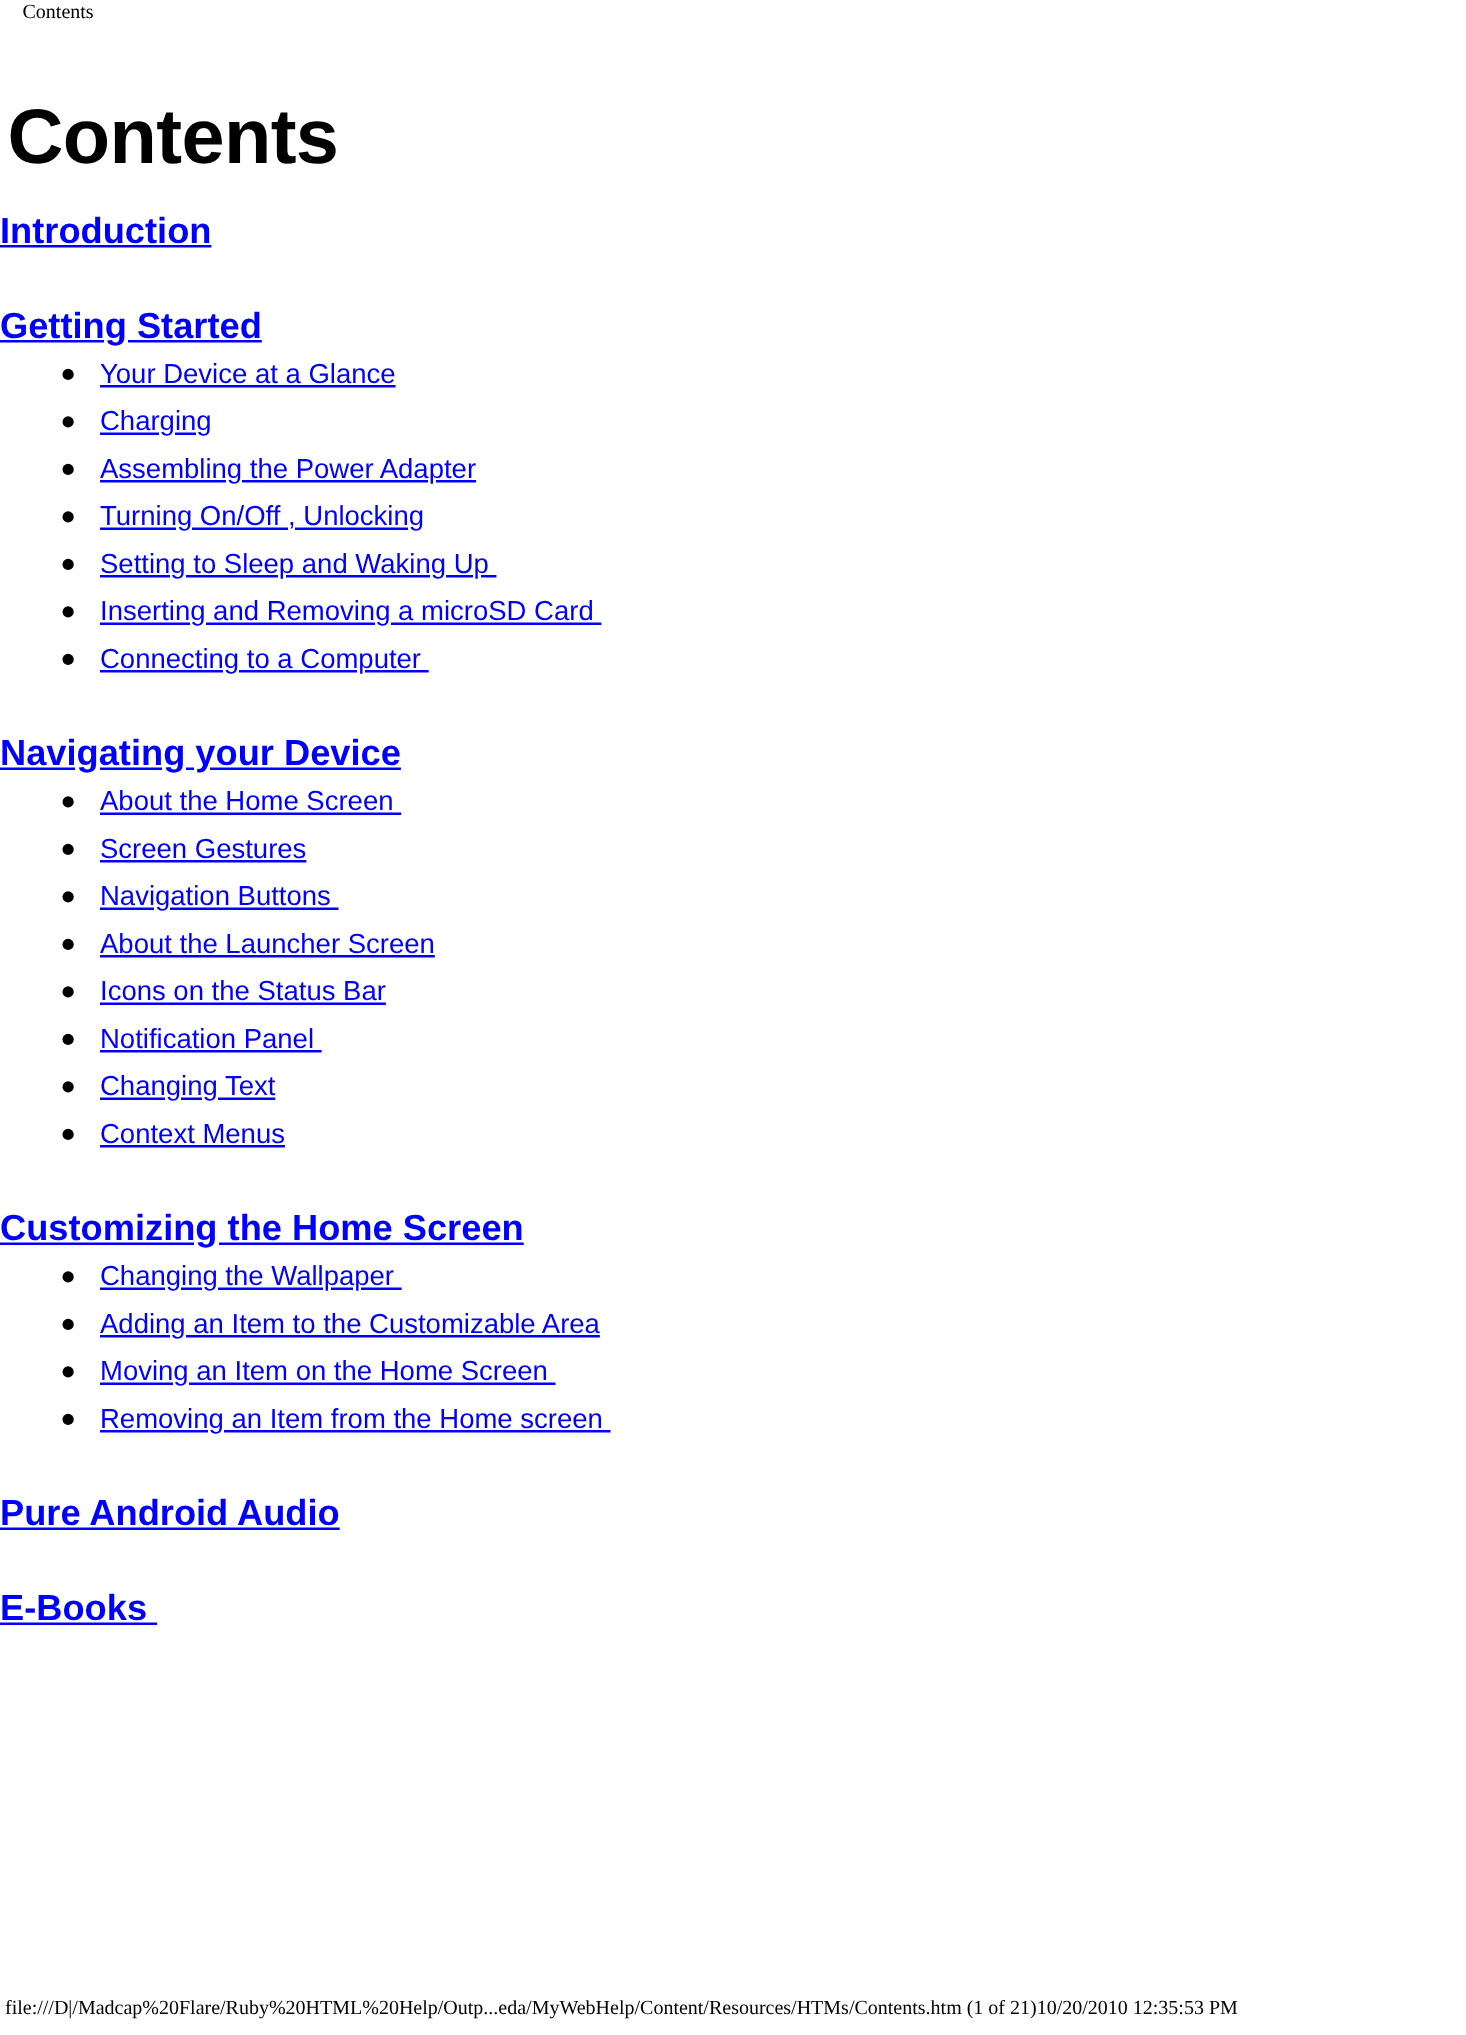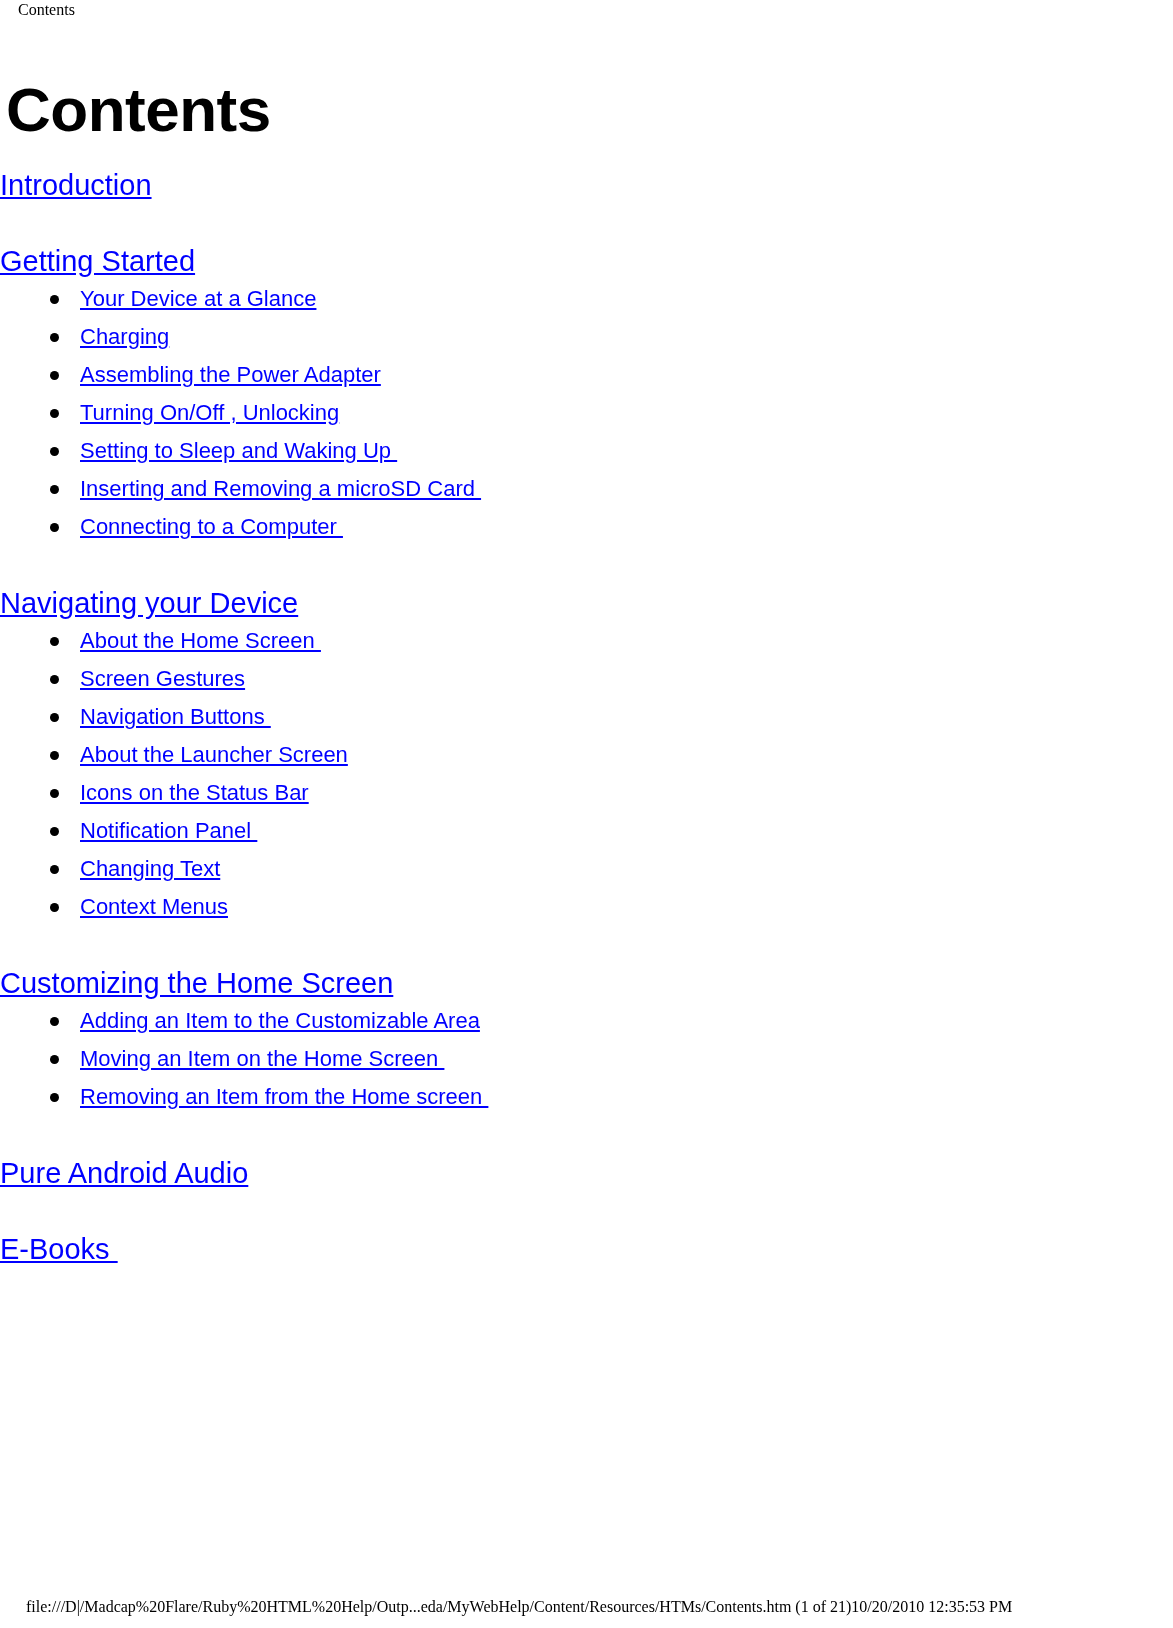--- a/index.html
+++ b/index.html
@@ -52,21 +52,21 @@
   .section {
     margin: 0;
     padding: 0;
   }
 
   .section-heading {
     margin: 0;
     padding: 0;
     font-size: 29px;
     line-height: 38px;
-    font-weight: normal;
+    font-weight: bold;
     white-space: pre;
   }
 
   a.toc-link {
     color: #0000ff;
     text-decoration: underline;
     white-space: pre;
   }
 
   ul.toc-list {
@@ -97,21 +97,21 @@
     display: block;
   }
 
   
   .gap-after-title   { height: 20px; }
   .gap-between       { height: 38px; }
 
   
   .page-footer {
     position: absolute;
-    left: 26px;
+    left: 4px;
     top: 1597px;
     font-family: "Liberation Serif", "DejaVu Serif", serif;
     font-size: 16px;
     line-height: 20px;
     color: #000000;
     white-space: pre;
   }
 </style>
 </head>
 <body>
@@ -152,20 +152,21 @@
           <li class="toc-item"><span class="bullet"></span><a class="toc-link" href="#">Icons on the Status Bar</a></li>
           <li class="toc-item"><span class="bullet"></span><a class="toc-link" href="#">Notification Panel </a></li>
           <li class="toc-item"><span class="bullet"></span><a class="toc-link" href="#">Changing Text</a></li>
           <li class="toc-item"><span class="bullet"></span><a class="toc-link" href="#">Context Menus</a></li>
         </ul>
       </div>
       <div class="gap-between"></div>
       <div class="section">
         <div class="section-heading"><a class="toc-link" href="#">Customizing the Home Screen</a></div>
         <ul class="toc-list">
+          <li class="toc-item"><span class="bullet"></span><a class="toc-link" href="#">Changing the Wallpaper </a></li>
           <li class="toc-item"><span class="bullet"></span><a class="toc-link" href="#">Adding an Item to the Customizable Area</a></li>
           <li class="toc-item"><span class="bullet"></span><a class="toc-link" href="#">Moving an Item on the Home Screen </a></li>
           <li class="toc-item"><span class="bullet"></span><a class="toc-link" href="#">Removing an Item from the Home screen </a></li>
         </ul>
       </div>
       <div class="gap-between"></div>
       <div class="section">
         <div class="section-heading"><a class="toc-link" href="#">Pure Android Audio</a></div>
       </div>
       <div class="gap-between"></div>

